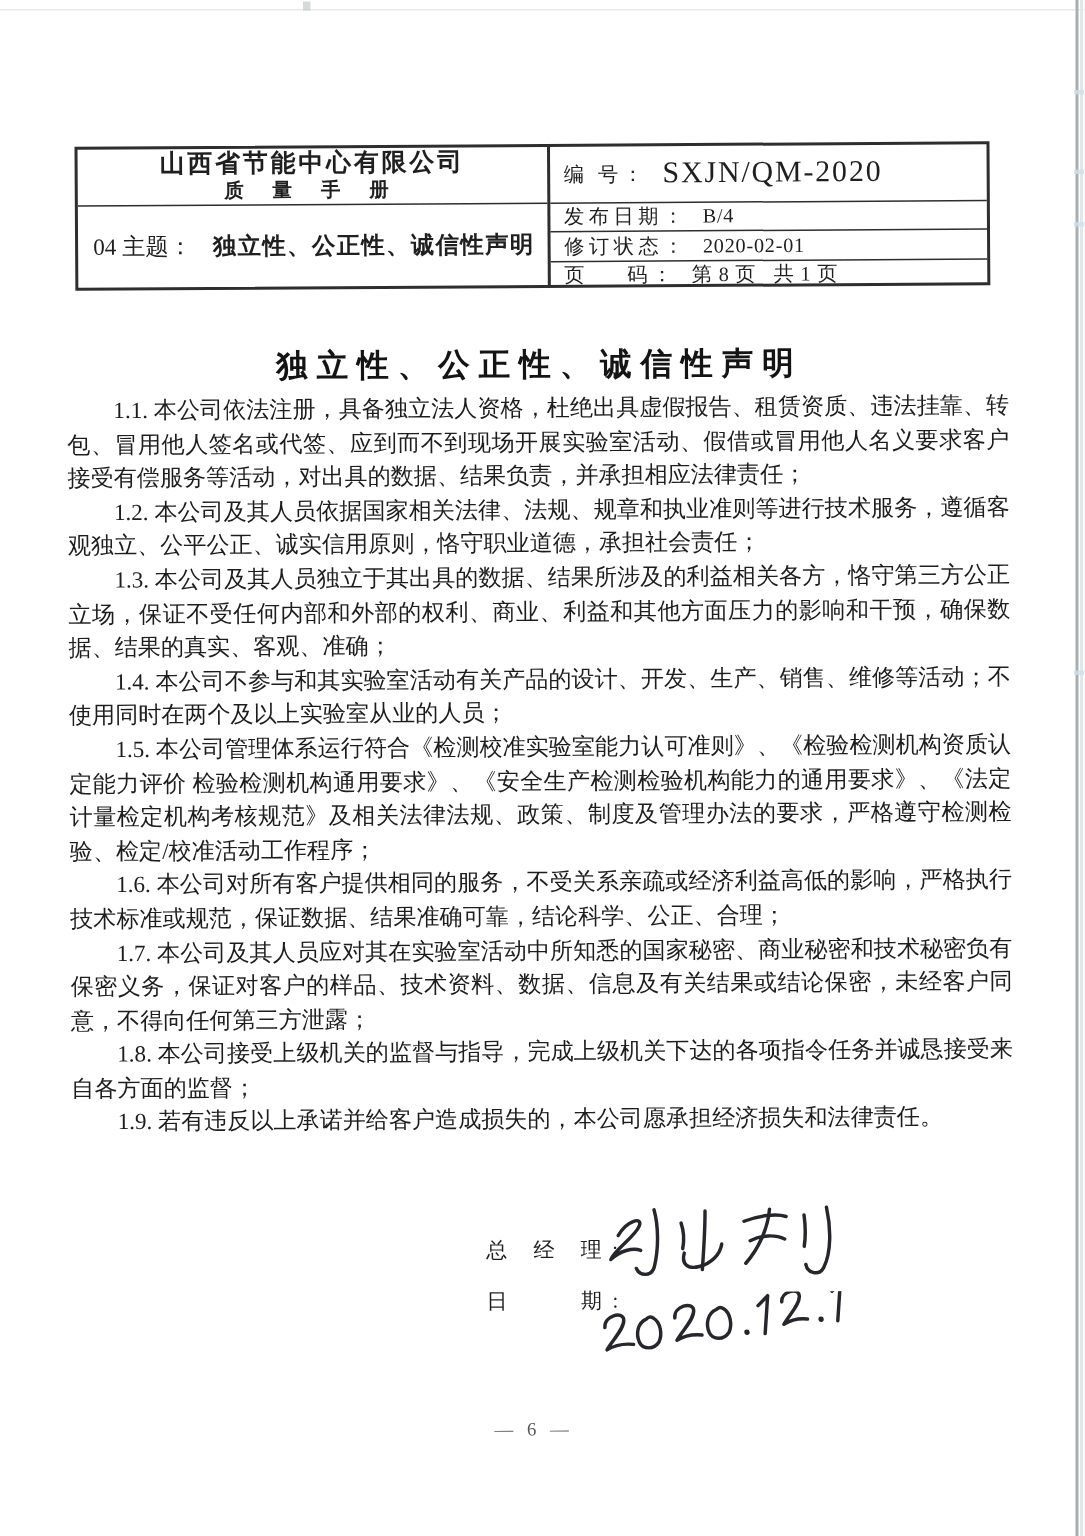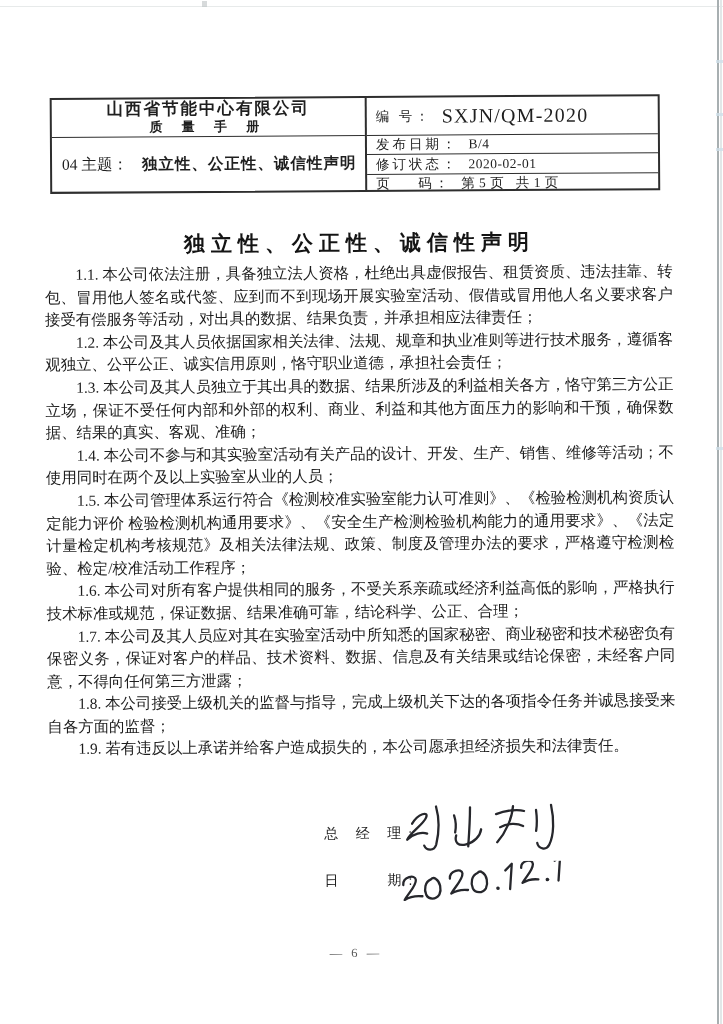--- a/index.html
+++ b/index.html
@@ -44,21 +44,21 @@
   .doc-title{position:absolute;left:46px;width:630px;top:229px;text-align:center;
     font-size:21px;font-weight:bold;letter-spacing:6px;color:#141414;white-space:pre;}
   .body-text{position:absolute;left:46px;width:628px;top:262px;
     font-size:15.4px;line-height:22.6px;text-align:justify;color:#1d1d1d;}
   .body-text p{margin:0;text-indent:2em;}
 
   
   .sign{position:absolute;left:322px;top:798px;width:290px;height:120px;}
   .sig-label{position:absolute;font-size:14px;letter-spacing:7px;white-space:pre;color:#1d1d1d;}
   .lbl-manager{left:0;top:27px;}
-  .lbl-date{left:0;top:74px;}
+  .lbl-date{left:0;top:61px;}
   .sig-ink{position:absolute;}
   .ink-name{left:72px;top:2px;}
   .ink-date{left:76px;top:64px;}
   .sig-ink svg{display:block;}
   .sig-ink path{fill:none;stroke:#26272c;stroke-width:2.3;stroke-linecap:round;stroke-linejoin:round;}
   .sig-ink circle{fill:#26272c;stroke:none;}
 
   .footer{position:absolute;left:38px;width:630px;top:946px;text-align:center;
     font-size:12.5px;letter-spacing:3px;color:#5a5a5a;white-space:pre;}
 </style>
@@ -88,21 +88,21 @@
         <div class="ht-row ht-r2">
           <span class="ht-label">发布日期：</span>
           <span class="ht-value">B/4</span>
         </div>
         <div class="ht-row ht-r3">
           <span class="ht-label">修订状态：</span>
           <span class="ht-value">2020-02-01</span>
         </div>
         <div class="ht-row ht-r4">
           <span class="ht-label">页    码：</span>
-          <span class="ht-value">第 5 页   共 1 页</span>
+          <span class="ht-value">第 8 页   共 1 页</span>
         </div>
       </div>
     </div>
 
     <div class="doc-title">独立性、公正性、诚信性声明</div>
 
     <div class="body-text">
       <p>1.1. 本公司依法注册，具备独立法人资格，杜绝出具虚假报告、租赁资质、违法挂靠、转包、冒用他人签名或代签、应到而不到现场开展实验室活动、假借或冒用他人名义要求客户接受有偿服务等活动，对出具的数据、结果负责，并承担相应法律责任；</p>
       <p>1.2. 本公司及其人员依据国家相关法律、法规、规章和执业准则等进行技术服务，遵循客观独立、公平公正、诚实信用原则，恪守职业道德，承担社会责任；</p>
       <p>1.3. 本公司及其人员独立于其出具的数据、结果所涉及的利益相关各方，恪守第三方公正立场，保证不受任何内部和外部的权利、商业、利益和其他方面压力的影响和干预，确保数据、结果的真实、客观、准确；</p>

